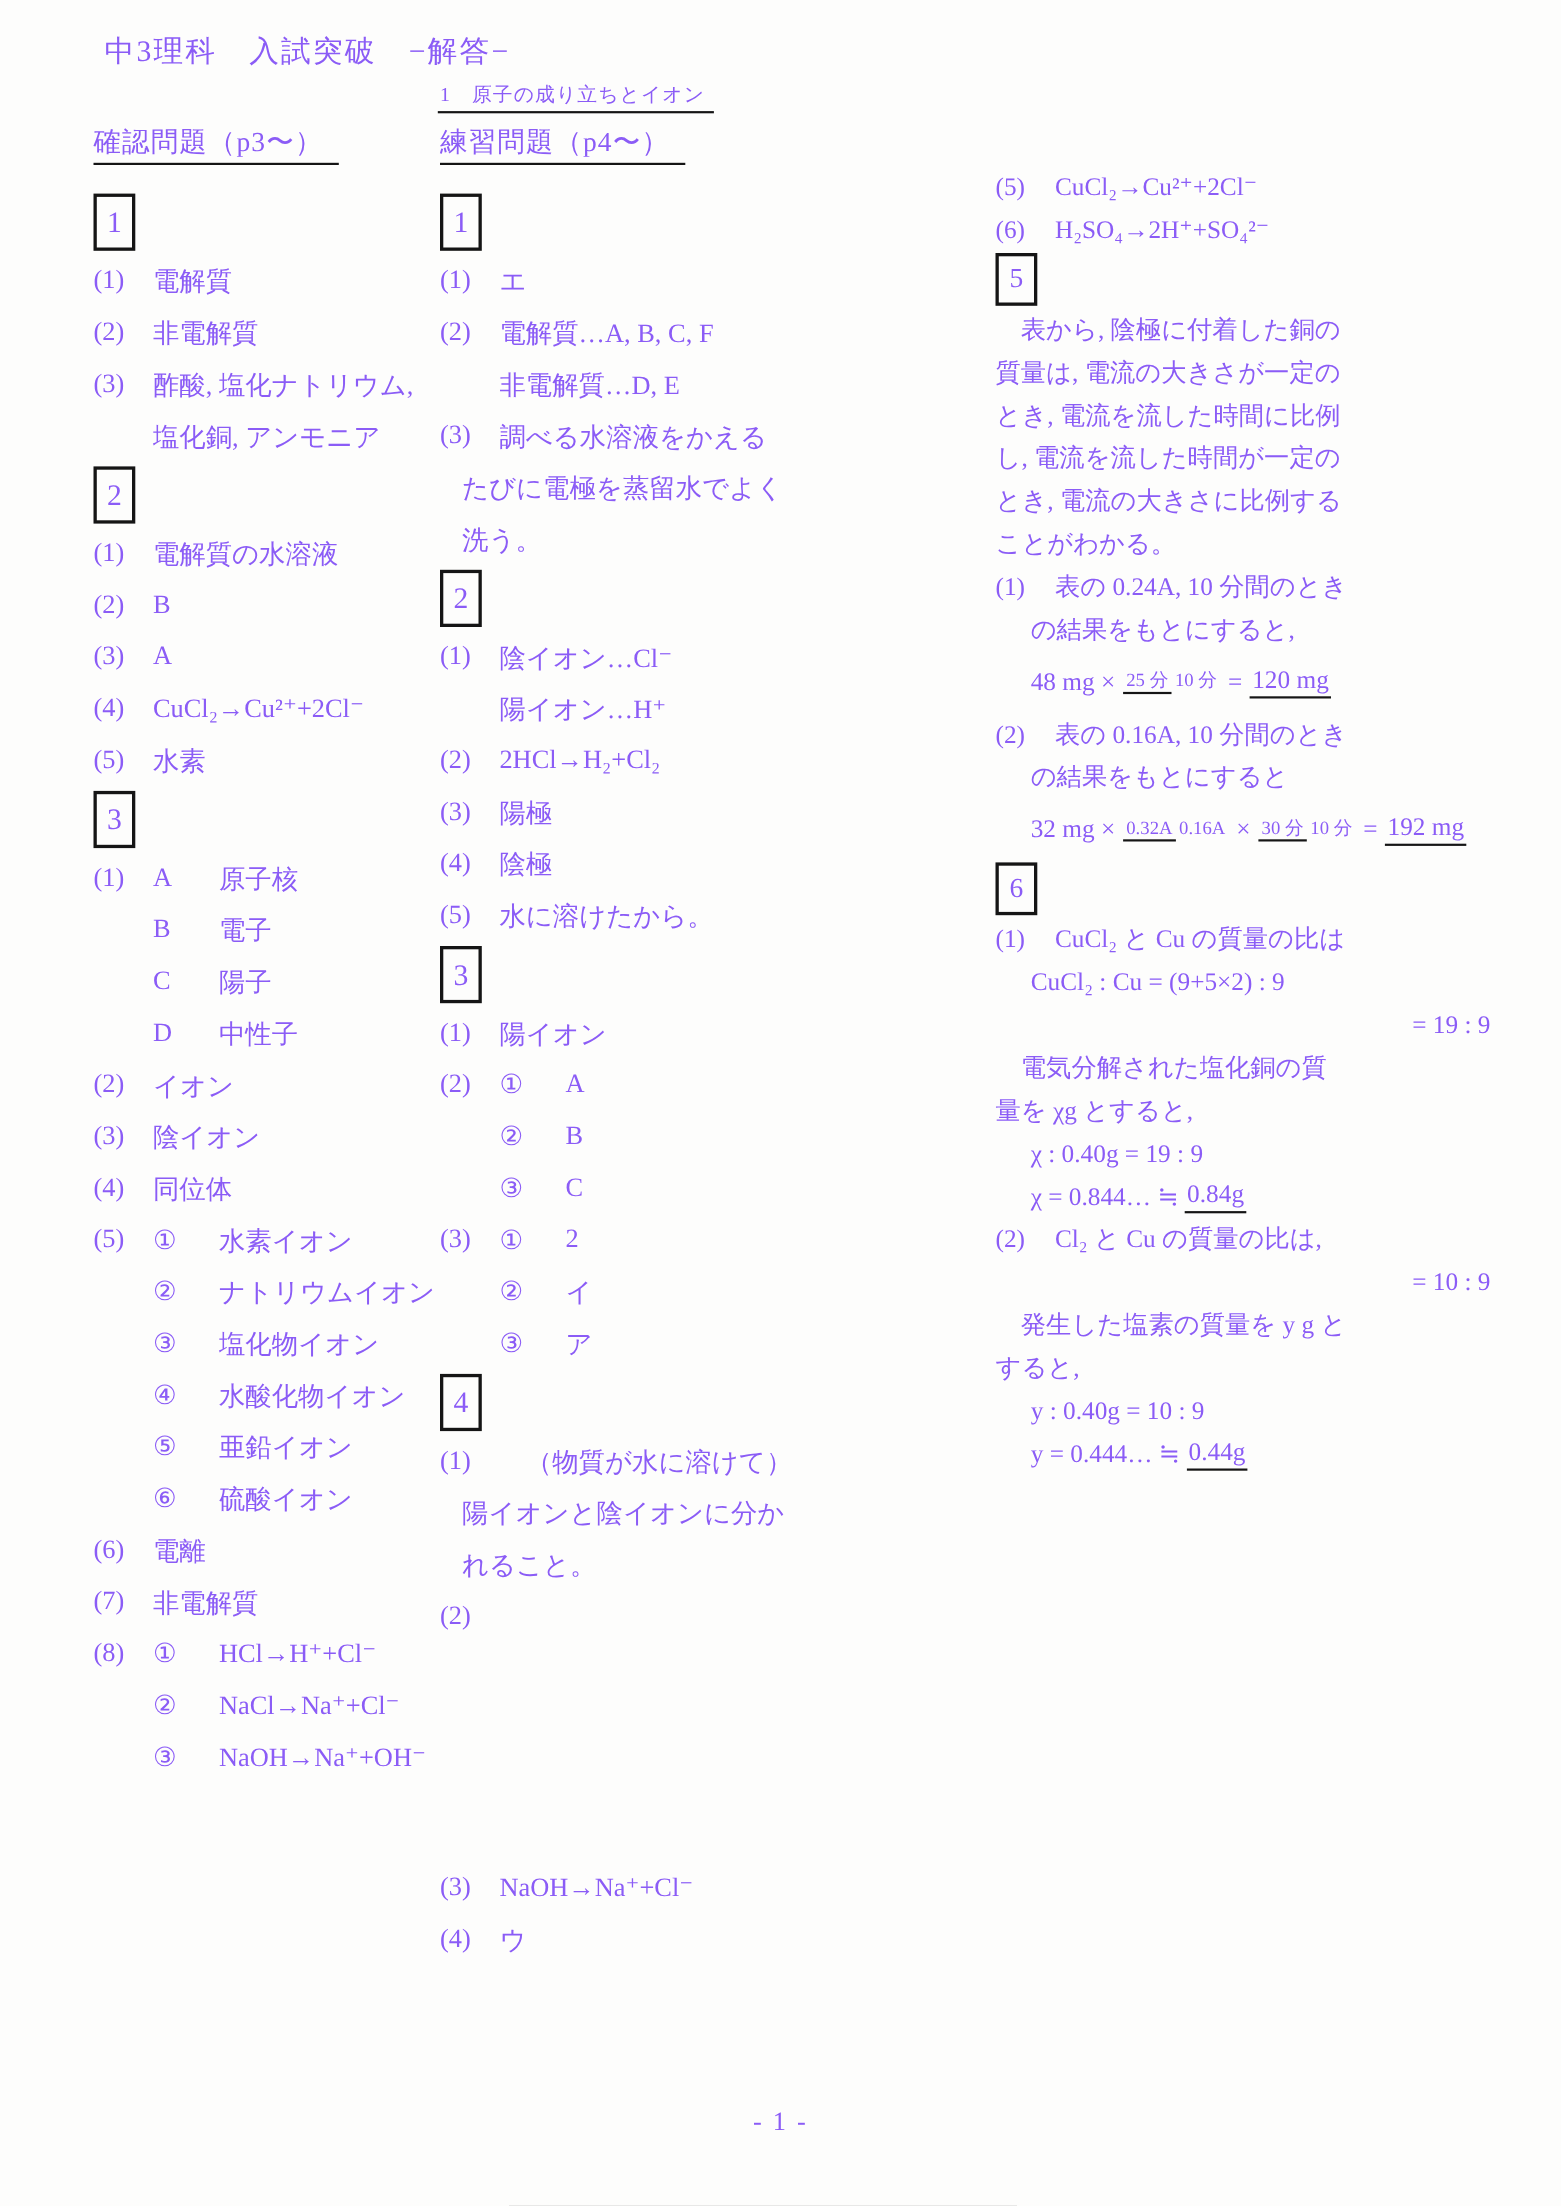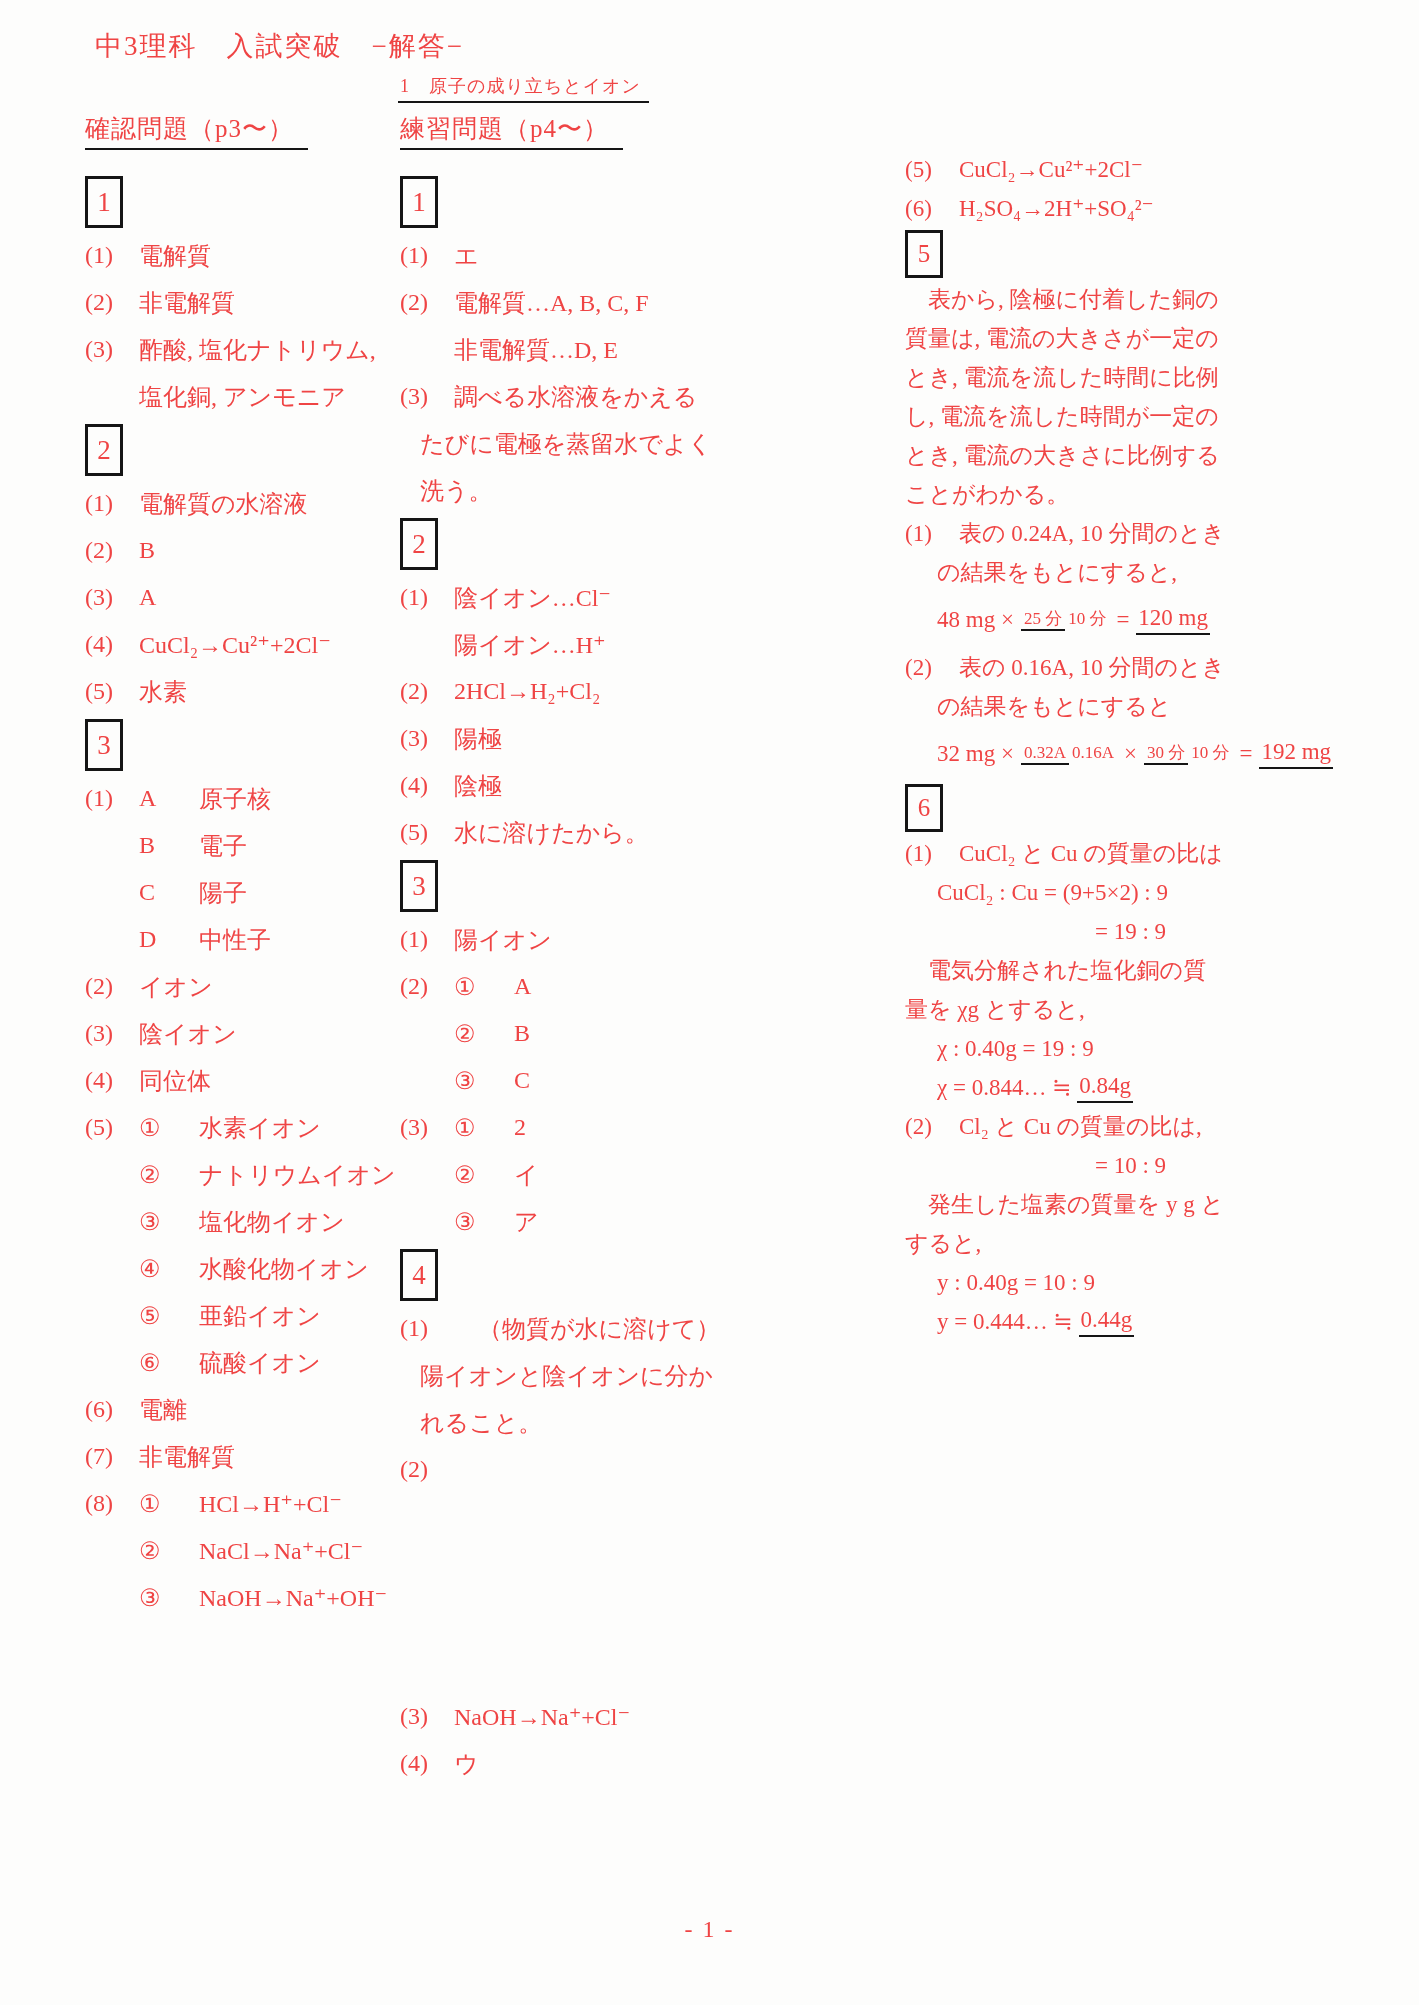--- a/index.html
+++ b/index.html
@@ -1,18 +1,18 @@
 <!DOCTYPE html>
 <html><head>
 <meta charset="utf-8">
 <style>
   html,body{margin:0;padding:0;background:#d8d8d8;}
   .page{
     position:relative; width:1419px; height:2005px;
-    background:#fdfdfc; color:#ef4444;
+    background:#fdfdfc; color:#8b5cf6;
     font-family:"Liberation Serif","DejaVu Serif",serif;
     overflow:hidden; margin:0 auto;
   }
   .doc-title{position:absolute; left:95px; top:28px; font-size:27px; letter-spacing:2px; white-space:pre;}
   .section-title{
     position:absolute; left:398px; top:74px; font-size:18px; letter-spacing:1px;
     border-bottom:2px solid #151515; padding:0 8px 3px 2px; white-space:pre;
   }
   .col{position:absolute;}
   .col-1{left:85px;  top:112px; width:320px;}
@@ -32,21 +32,21 @@
   .boxnum{
     display:inline-flex; align-items:center; justify-content:center;
     width:32px; height:46px; border:3px solid #151515; font-size:27px;
   }
   .col-3 .boxnum{height:42px; font-size:25px;}
   .cont{margin-left:54px;text-align:center;}
   .wrap{margin-left:20px;}
   .para{margin-left:0;}
   .para2{margin-left:32px;}
   .eq{margin-left:32px;}
-  .eq2{margin-left:190px;}
+  .eq2{margin-left:190px;justify-content:flex-end;}
   .line.formula{margin-left:32px; height:56px; gap:7px;}
   .frac{
     display:inline-flex; text-align:center;
     font-size:17px; line-height:1.2; vertical-align:middle;
   }
   .frac .num{border-bottom:2px solid #151515; padding:0 3px; white-space:pre;}
   .frac .den{padding:0 3px; white-space:pre;}
   .u{border-bottom:2px solid #151515; padding:0 2px 2px 2px;}
   .gap{width:100%;}
   .page-number{

